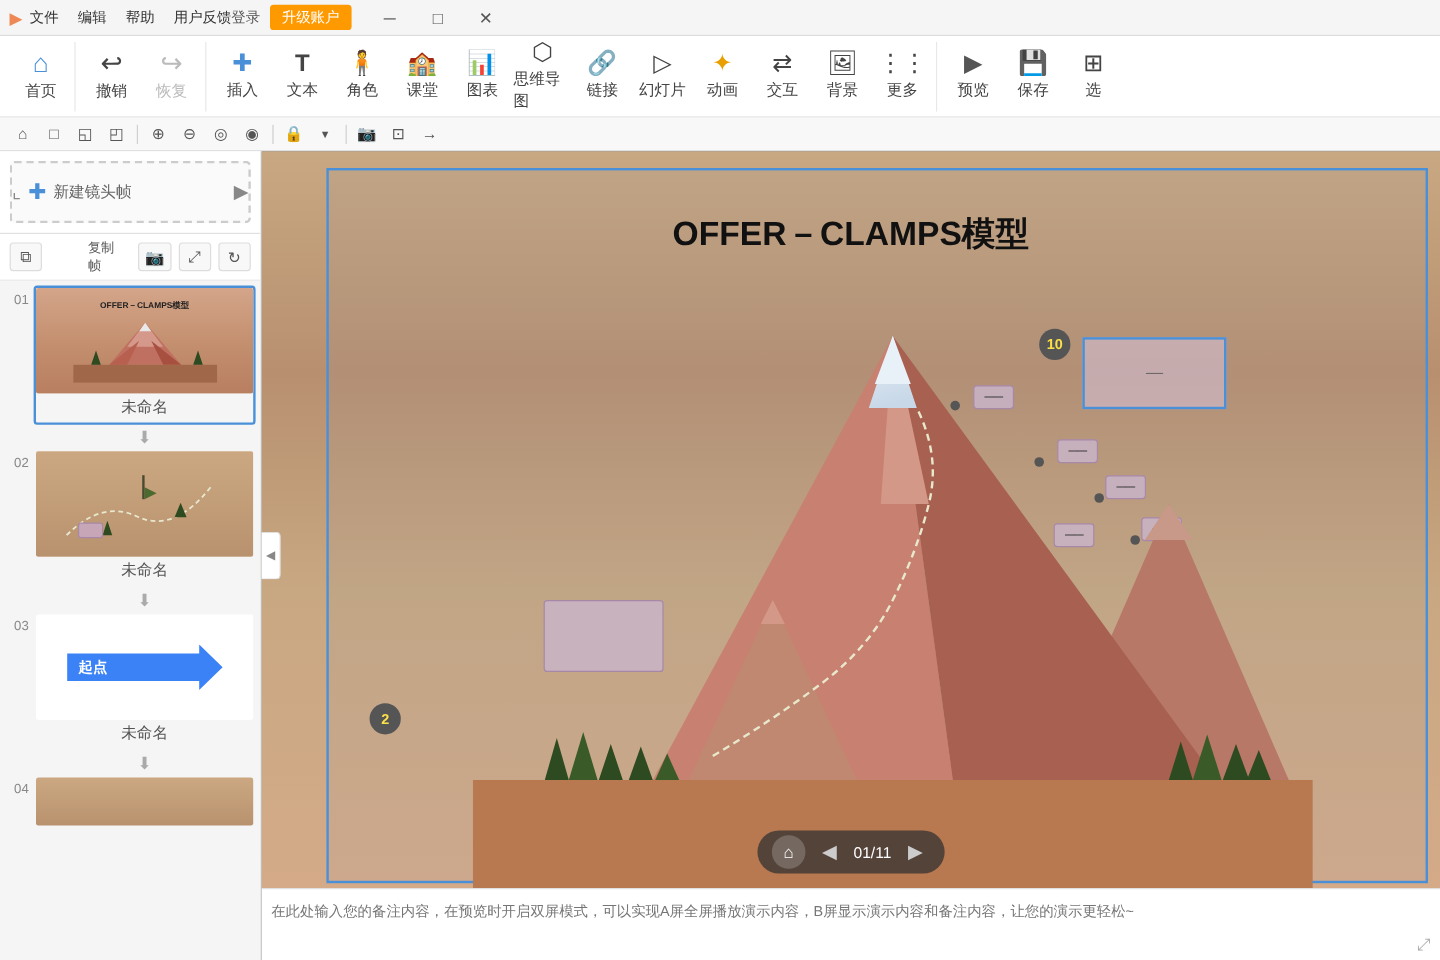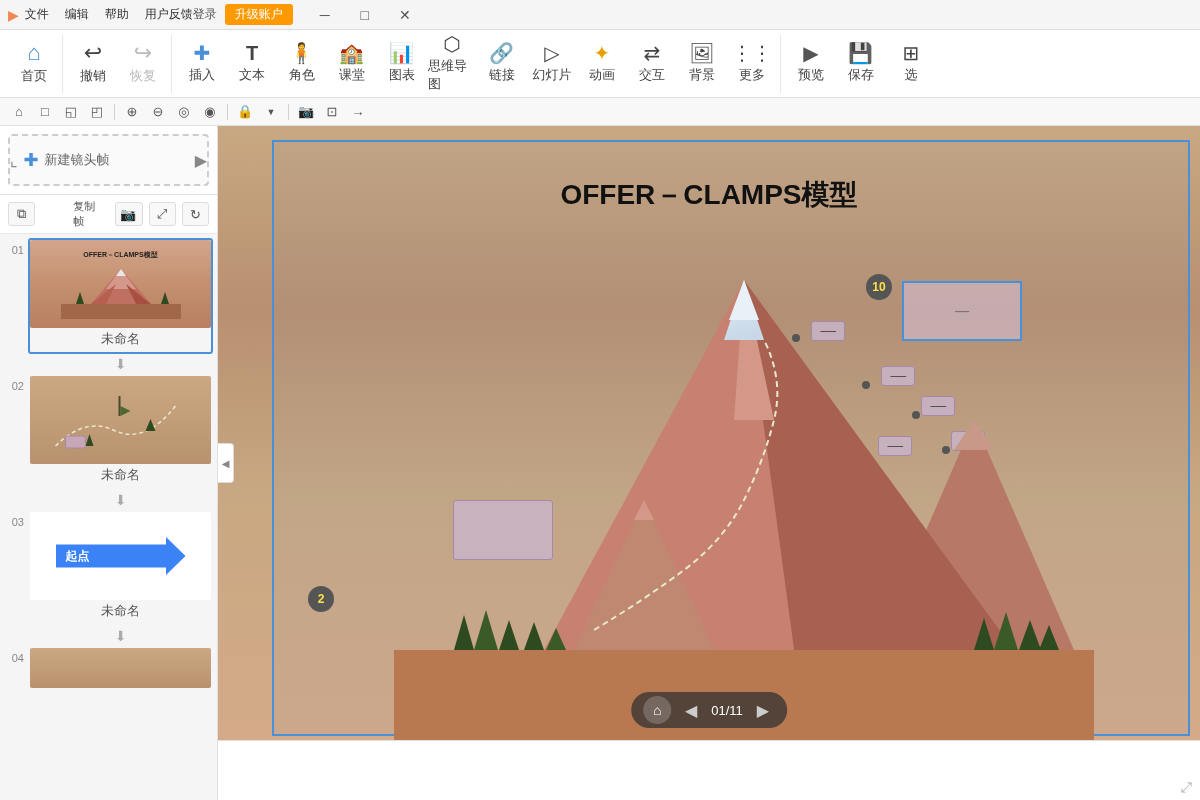--- a/index.html
+++ b/index.html
@@ -689,17 +689,18 @@
       <div id="nav-bar">
         <div class="nav-home-btn">⌂</div>
         <div class="nav-arrow-btn">◀</div>
         <span class="nav-page">01/11</span>
         <div class="nav-arrow-btn">▶</div>
       </div>
 
     </div>
 
     <div id="notes-area">
+      <textarea id="notes-input" placeholder="在此处输入您的备注内容，在预览时开启双屏模式，可以实现A屏全屏播放演示内容，B屏显示演示内容和备注内容，让您的演示更轻松~" style=""></textarea>
       <div class="notes-expand-btn">⤢</div>
     </div>
   </div>
 
 </div>
 
 </body></html>

